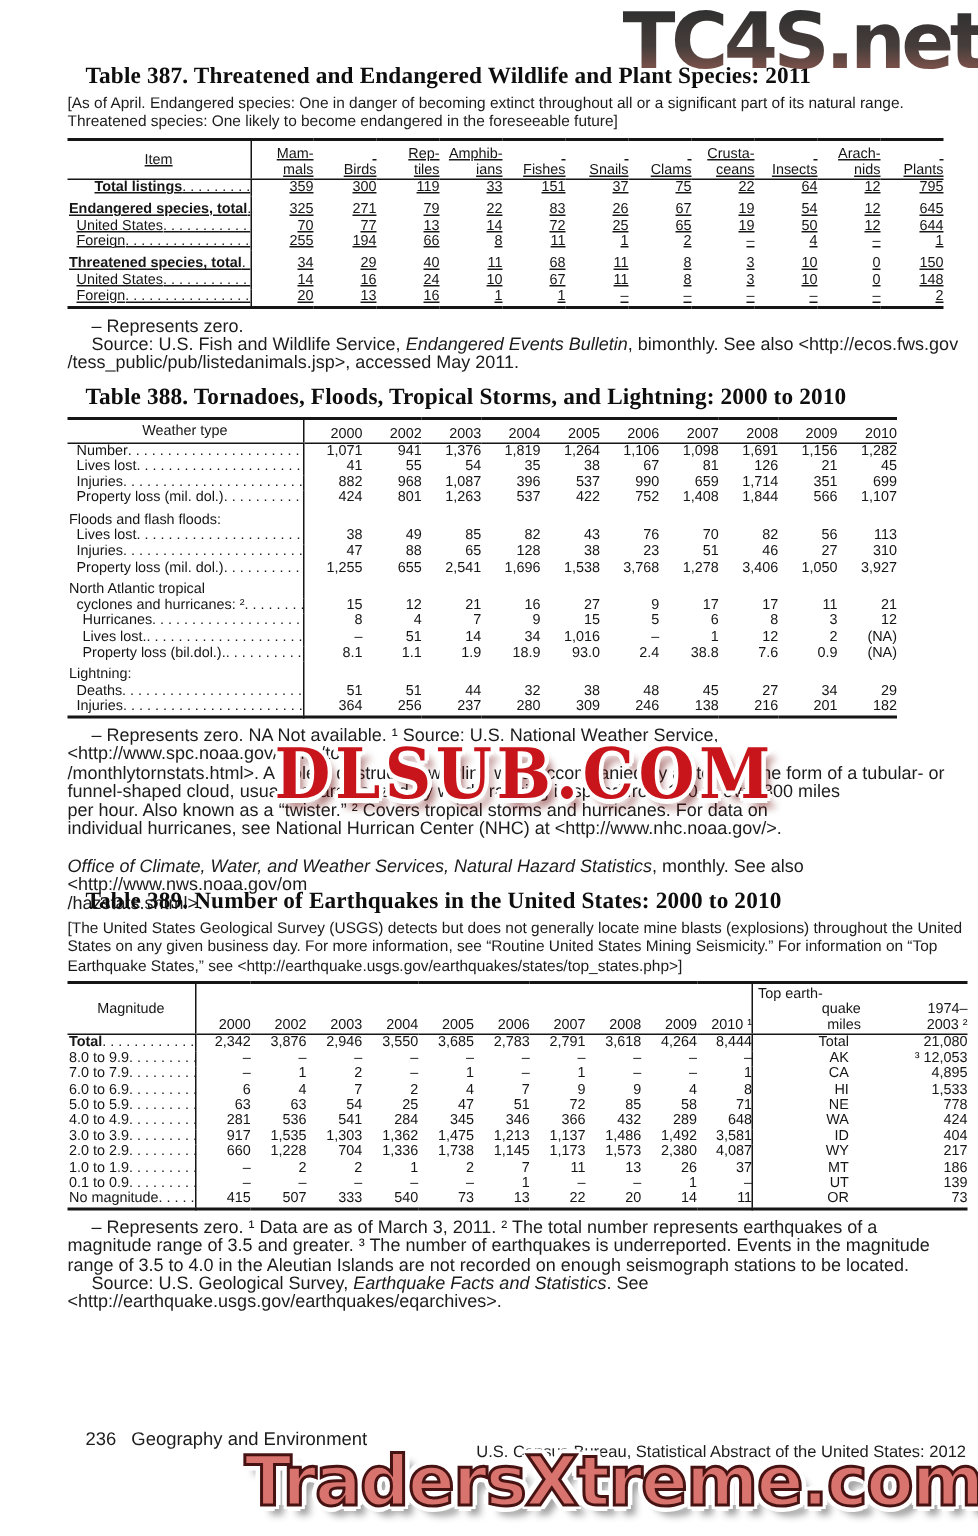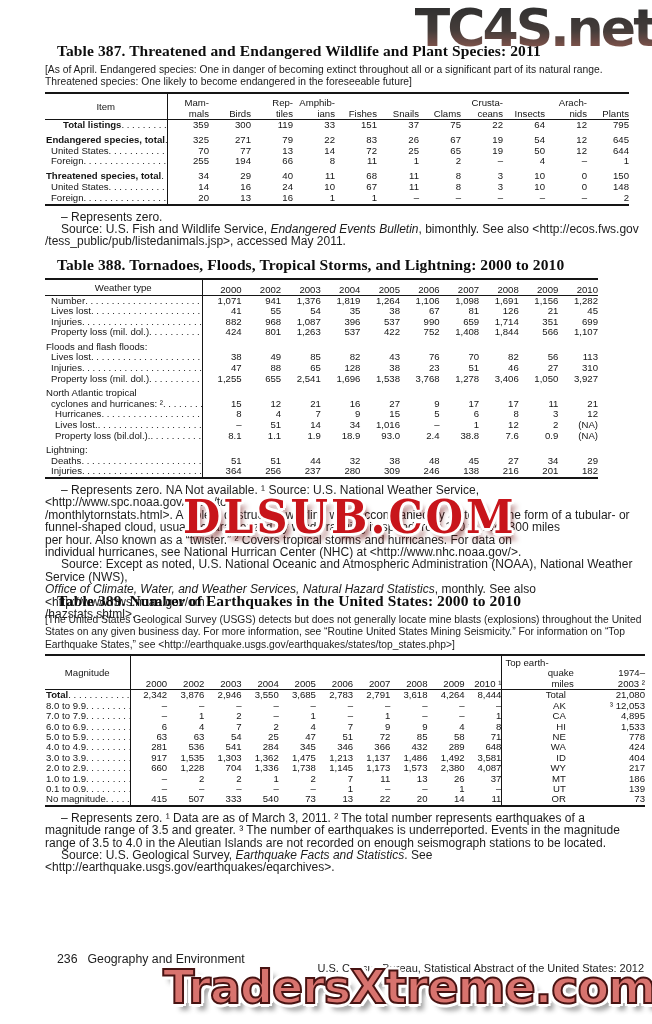--- a/index.html
+++ b/index.html
@@ -77,21 +77,21 @@
 <body>
 
 <div class="page">
 
   <div class="wm-top">TC4S.net</div>
 
   <section class="sec" id="s387">
     <h2 class="t-title">Table 387. Threatened and Endangered Wildlife and Plant Species: 2011</h2>
     <p class="bracket">[As of April. Endangered species: One in danger of becoming extinct  throughout all or a significant part of its natural range. Threatened species: One likely to become endangered in the foreseeable future]</p>
     <div>
-        <table class="tbl t387" style="width: 584px;">
+        <table class="tbl t387" style="width: 584px; text-decoration: underline;">
           <colgroup>
             <col style="width: 122px;">
             <col style="width: 42px;">
             <col style="width: 42px;">
             <col style="width: 42px;">
             <col style="width: 42px;">
             <col style="width: 42px;">
             <col style="width: 42px;">
             <col style="width: 42px;">
             <col style="width: 42px;">
@@ -607,21 +607,21 @@
               <td class="num">138</td>
               <td class="num">216</td>
               <td class="num">201</td>
               <td class="num">182</td>
             </tr>
           </tbody>
         </table>
       </div>
     <div class="fnotes">
         <p class="fn"><span>– Represents zero. NA Not available. ¹ Source: U.S. National Weather Service, &lt;http://www.spc.noaa.gov/climo/torn</span><br><span>/monthlytornstats.html&gt;. A violent destructive whirling wind accompanied by a storm in the form of a tubular- or</span><br><span>funnel-shaped cloud, usually characterized by winds ranging in speed from 100 to over 300 miles</span><br><span>per hour. Also known as a “twister.” ² Covers tropical storms and hurricanes. For data on</span><br><span>individual hurricanes, see National Hurrican Center (NHC) at &lt;http://www.nhc.noaa.gov/&gt;.</span></p>
-        <p class="fn"><span>Source: Except as noted, U.S. National Oceanic and Atmospheric Administration (NOAA), National Weather Service (NWS),</span><br><span class="it">Office of Climate, Water, and Weather Services, Natural Hazard Statistics</span><span>, monthly. See also &lt;http://www.nws.noaa.gov/om</span><br><span>/hazstats.shtml&gt;.</span></p>
+        <p class="fn"><br><span class="it">Office of Climate, Water, and Weather Services, Natural Hazard Statistics</span><span>, monthly. See also &lt;http://www.nws.noaa.gov/om</span><br><span>/hazstats.shtml&gt;.</span></p>
       </div>
   </section>
 
   <section class="sec" id="s389">
     <h2 class="t-title">Table 389. Number of Earthquakes in the United States: 2000 to 2010</h2>
     <p class="bracket">[The United States Geological Survey (USGS) detects but does not generally locate mine blasts (explosions) throughout the United States on any given business day. For more information, see “Routine United States Mining Seismicity.” For information on “Top Earthquake States,” see &lt;http://earthquake.usgs.gov/earthquakes/states/top_states.php&gt;]</p>
     <div>
         <table class="tbl t389" style="width: 600px;">
           <colgroup>
             <col style="width: 85px;">

